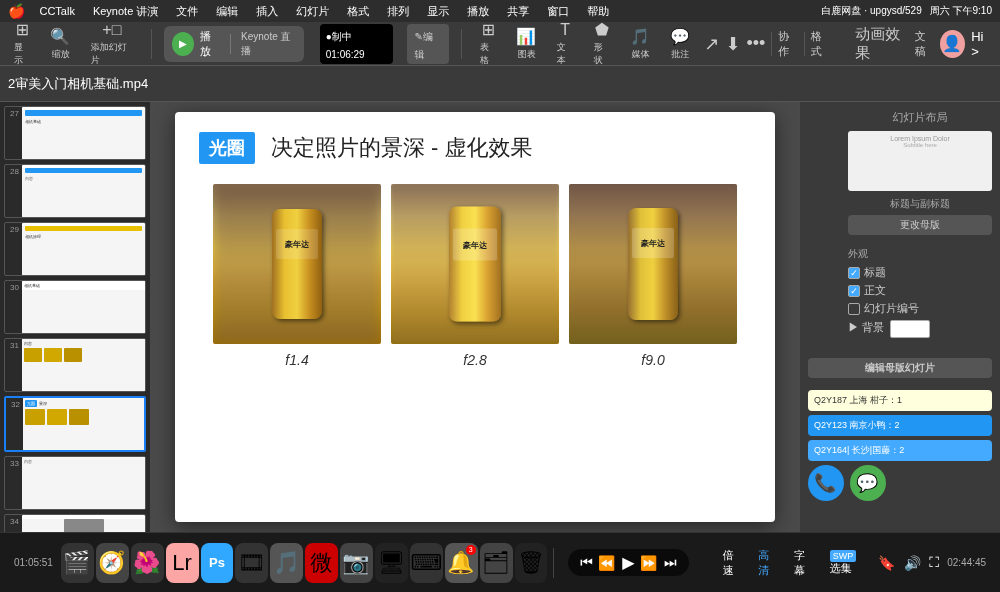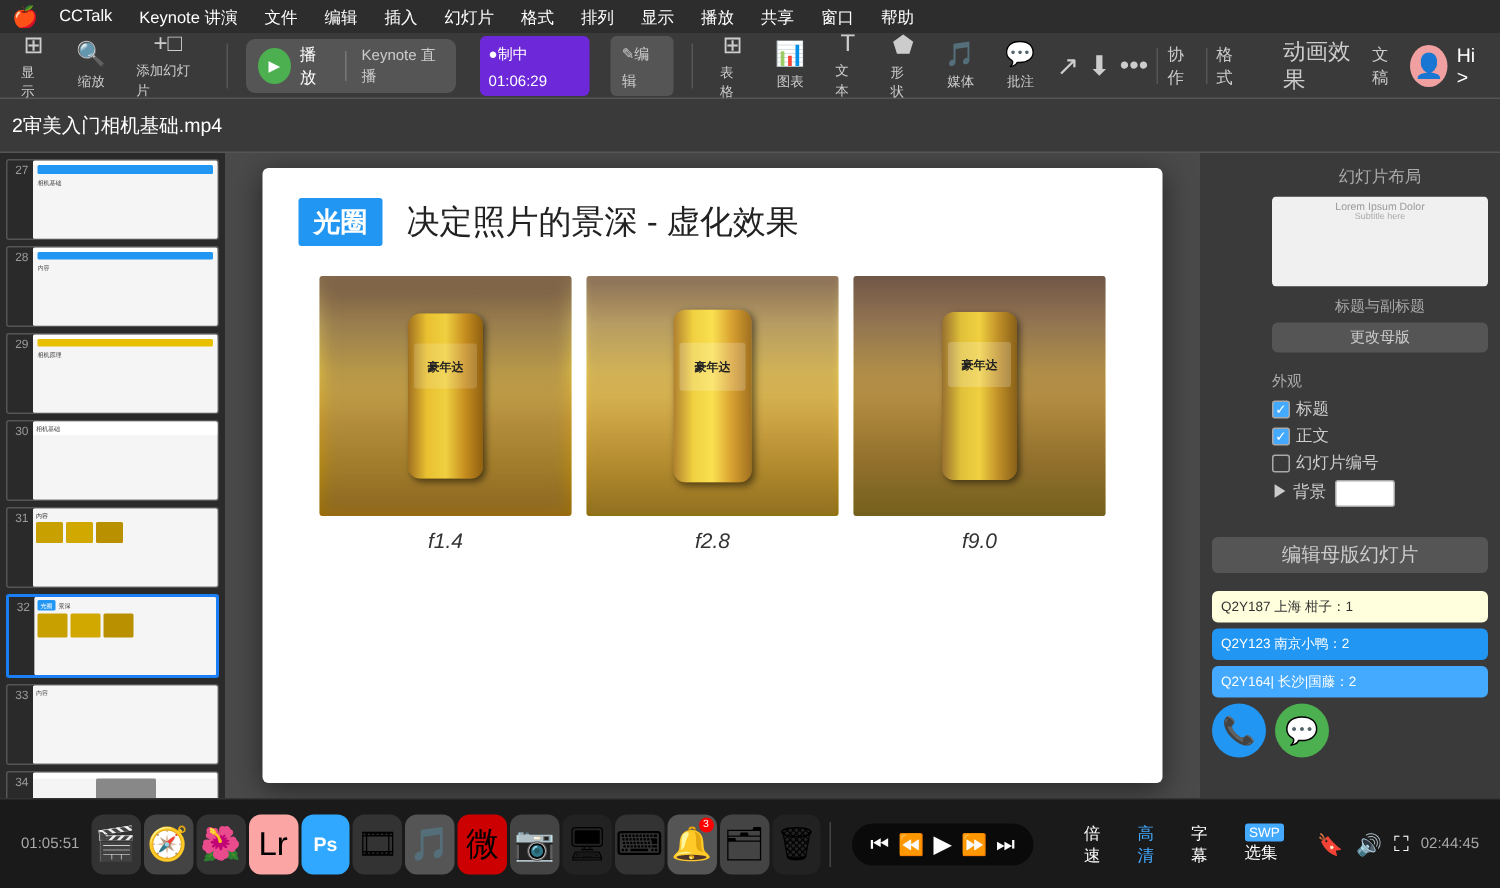--- a/index.html
+++ b/index.html
@@ -114,21 +114,21 @@
     }
     .section-label { color: #aaa; font-size: 10px; margin-bottom: 4px; }
     .checkbox-row { display: flex; align-items: center; gap: 4px; margin-bottom: 3px; }
     .checkbox-box { width: 12px; height: 12px; border: 1px solid #aaa; border-radius: 2px; background: #4af; display: flex; align-items: center; justify-content: center; }
     .checkbox-box.unchecked { background: transparent; }
     .checkbox-check { color: #fff; font-size: 9px; }
     .bg-row { display: flex; align-items: flex-start; gap: 6px; margin-top: 4px; }
     .bg-swatch { width: 40px; height: 18px; background: #fff; border: 1px solid #aaa; border-radius: 2px; }
     .edit-template-btn {
       background: #555; color: #ccc; border: none; border-radius: 4px;
-      padding: 3px 8px; font-size: 13px; cursor: pointer; width: 100%; margin-top: 8px;
+      padding: 3px 8px; font-size: 10px; cursor: pointer; width: 100%; margin-top: 8px; font-weight: bold;
     }
     .comment-item {
       background: #ffd; color: #333; border-radius: 4px; padding: 4px 6px;
       font-size: 9px; margin-bottom: 4px; cursor: pointer;
     }
     .comment-selected { background: #2196F3; color: #fff; }
     .comment-blue { background: #4af; color: #fff; }
     .chat-icons { display: flex; gap: 6px; margin-top: 4px; }
     .chat-btn { width: 36px; height: 36px; border-radius: 50%; display: flex; align-items: center; justify-content: center; font-size: 18px; cursor: pointer; }
     .chat-btn-blue { background: #2196F3; color: #fff; }
@@ -173,20 +173,24 @@
     <span class="menu-bar-item">插入</span>
     <span class="menu-bar-item">幻灯片</span>
     <span class="menu-bar-item">格式</span>
     <span class="menu-bar-item">排列</span>
     <span class="menu-bar-item">显示</span>
     <span class="menu-bar-item">播放</span>
     <span class="menu-bar-item">共享</span>
     <span class="menu-bar-item">窗口</span>
     <span class="menu-bar-item">帮助</span>
   </div>
+  <div class="menu-bar-right">
+    <span>白鹿网盘 · upgysd/529</span>
+    <span>周六 下午9:10</span>
+  </div>
 </div>
 
 <div class="keynote-toolbar">
   <div class="toolbar-btn">
     <span class="toolbar-icon">⊞</span>
     <span>显示</span>
   </div>
   <div class="toolbar-btn">
     <span class="toolbar-icon">🔍</span>
     <span>缩放</span>
@@ -195,21 +199,21 @@
     <span class="toolbar-icon">+□</span>
     <span>添加幻灯片</span>
   </div>
   <div style="width:1px;height:30px;background:#555;margin:0 4px;"></div>
   <div class="toolbar-center">
     <div class="play-btn">▶</div>
     <span style="font-size:11px;color:#fff;">播放</span>
     <div style="width:1px;height:20px;background:#777;margin:0 4px;"></div>
     <span style="font-size:10px;color:#ccc;">Keynote 直播</span>
   </div>
-  <div style="background:#6d28d9;border-radius:4px;padding:2px 6px;margin-left:8px;">
+  <div style="background:#000000;border-radius:4px;padding:2px 6px;margin-left:8px;">
     <span style="font-size:10px;color:#fff;">●制中01:06:29</span>
   </div>
   <div style="margin-left:6px;background:#555;border-radius:4px;padding:2px 8px;cursor:pointer;">
     <span style="font-size:10px;color:#ccc;">✎编辑</span>
   </div>
   <div style="width:1px;height:30px;background:#555;margin:0 4px;"></div>
   <div class="toolbar-btn">
     <span class="toolbar-icon">⊞</span>
     <span>表格</span>
   </div>

